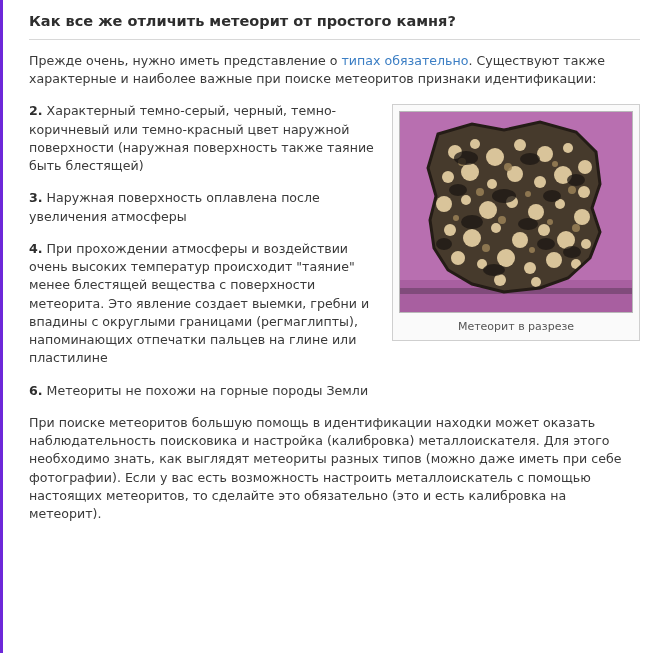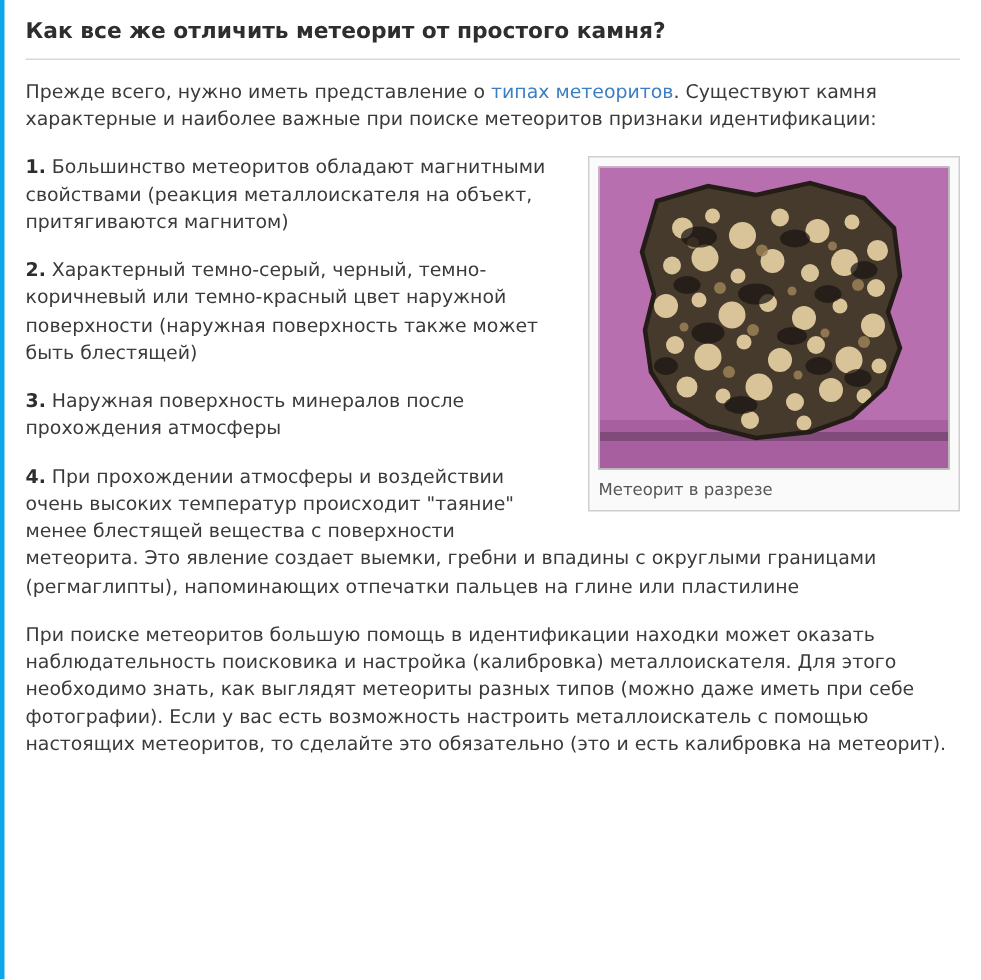--- a/index.html
+++ b/index.html
@@ -12,22 +12,23 @@
     background: #ffffff;
     font-family: "DejaVu Sans", "Liberation Sans", sans-serif;
     color: #333333;
     overflow: hidden;
   }
   .page {
     position: relative;
     width: 654px;
     height: 653px;
     box-sizing: border-box;
-    border-left: 3px solid #0ea5e9;
+    border-left: 3px solid #6d28d9;
     background: #ffffff;
+    padding-left: 12px;
   }
   .inner {
     padding: 12px 14px 0 14px;
   }
   .title {
     font-size: 14.5px;
     font-weight: bold;
     color: #2e2e2e;
     margin: 0 0 2px 0;
     line-height: 1.3;
@@ -64,38 +65,38 @@
     width: 234px;
     height: 202px;
     display: block;
     background: #b86fb0;
     border: 1px solid #b9b9b9;
     box-sizing: border-box;
     overflow: hidden;
     position: relative;
   }
   .figure .caption {
-    text-align: left;
+    text-align: center;
     font-size: 11px;
     color: #555555;
     padding: 7px 0 3px 0;
   }
   .clear { clear: both; }
   .last-block { margin-bottom: 0; }
 </style>
 </head>
 <body>
 
 <div class="page">
   <div class="inner">
 
     <h1 class="title">Как все же отличить метеорит от простого камня?</h1>
     <hr class="title-rule">
 
-    <p><span>Прежде всего, нужно иметь представление о </span><a class="inline-link" href="#">типах метеоритов</a><span>. Существуют камня характерные и наиболее важные при поиске метеоритов признаки идентификации:</span></p>
+    <p><span>Прежде очень, нужно иметь представление о </span><a class="inline-link" href="#">типах обязательно</a><span>. Существуют также характерные и наиболее важные при поиске метеоритов признаки идентификации:</span></p>
 
     <div class="figure">
       <div class="photo">
         <svg width="232" height="200" viewBox="0 0 232 200">
           <defs>
             <clipPath id="rockclip">
               <path d="M38,22 L72,12 L104,18 L140,10 L176,20 L196,40 L200,72 L192,96 L200,120 L190,146 L168,166 L140,176 L104,180 L72,172 L48,158 L34,136 L30,108 L36,84 L28,56 Z"></path>
             </clipPath>
           </defs>
           <rect x="0" y="0" width="232" height="200" fill="#b86fb0"></rect>
@@ -170,29 +171,29 @@
               <ellipse cx="146" cy="132" rx="9" ry="6"></ellipse>
               <ellipse cx="44" cy="132" rx="8" ry="6"></ellipse>
             </g>
           </g>
           <path d="M38,22 L72,12 L104,18 L140,10 L176,20 L196,40 L200,72 L192,96 L200,120 L190,146 L168,166 L140,176 L104,180 L72,172 L48,158 L34,136 L30,108 L36,84 L28,56 Z" fill="none" stroke="#241c16" stroke-width="3"></path>
         </svg>
       </div>
       <div class="caption">Метеорит в разрезе</div>
     </div>
 
-    <p><span class="num">1.</span><span> Большинство метеоритов обладают магнитными свойствами (реакция металлоискателя на объект, притягиваются магнитом)</span></p>
 
-    <p><span class="num">2.</span><span> Характерный темно-серый, черный, темно-коричневый или темно-красный цвет наружной поверхности (наружная поверхность также может быть блестящей)</span></p>
+    <p><span class="num">2.</span><span> Характерный темно-серый, черный, темно-коричневый или темно-красный цвет наружной поверхности (наружная поверхность также таяние быть блестящей)</span></p>
 
-    <p><span class="num">3.</span><span> Наружная поверхность минералов после прохождения атмосферы</span></p>
+    <p><span class="num">3.</span><span> Наружная поверхность оплавлена после увеличения атмосферы</span></p>
 
     <p><span class="num">4.</span><span> При прохождении атмосферы и воздействии очень высоких температур происходит "таяние" менее блестящей вещества с поверхности метеорита. Это явление создает выемки, гребни и впадины с округлыми границами (регмаглипты), напоминающих отпечатки пальцев на глине или пластилине</span></p>
 
     <div class="clear"></div>
 
 
+    <p><span class="num">6.</span><span> Метеориты не похожи на горные породы Земли</span></p>
 
 
     <p class="last-block">При поиске метеоритов большую помощь в идентификации находки может оказать наблюдательность поисковика и настройка (калибровка) металлоискателя. Для этого необходимо знать, как выглядят метеориты разных типов (можно даже иметь при себе фотографии). Если у вас есть возможность настроить металлоискатель с помощью настоящих метеоритов, то сделайте это обязательно (это и есть калибровка на метеорит).</p>
 
   </div>
 </div>
 
 </body></html>

